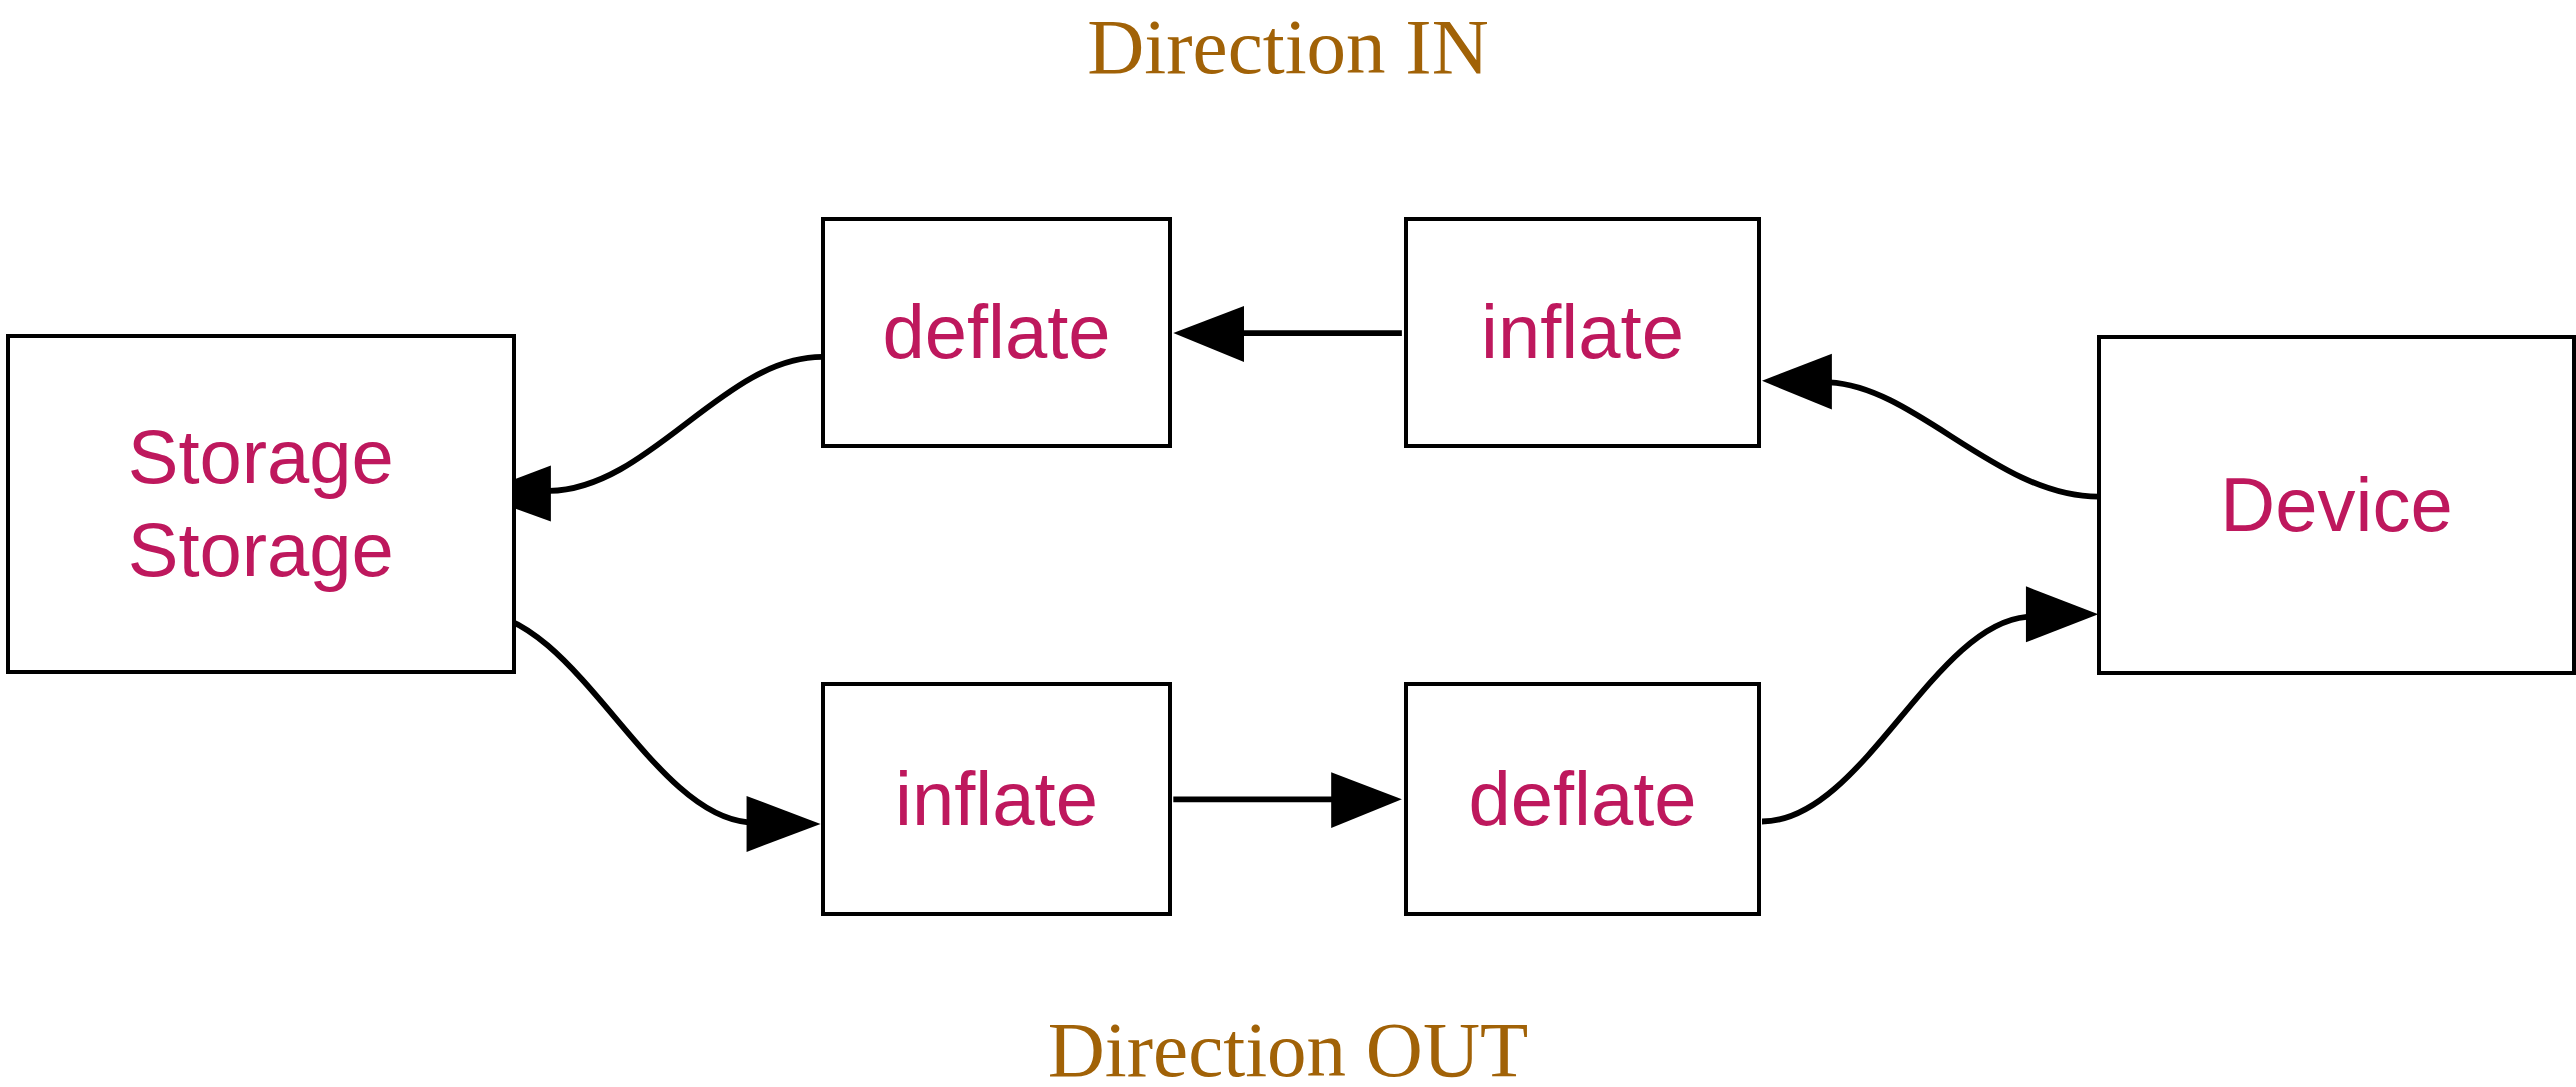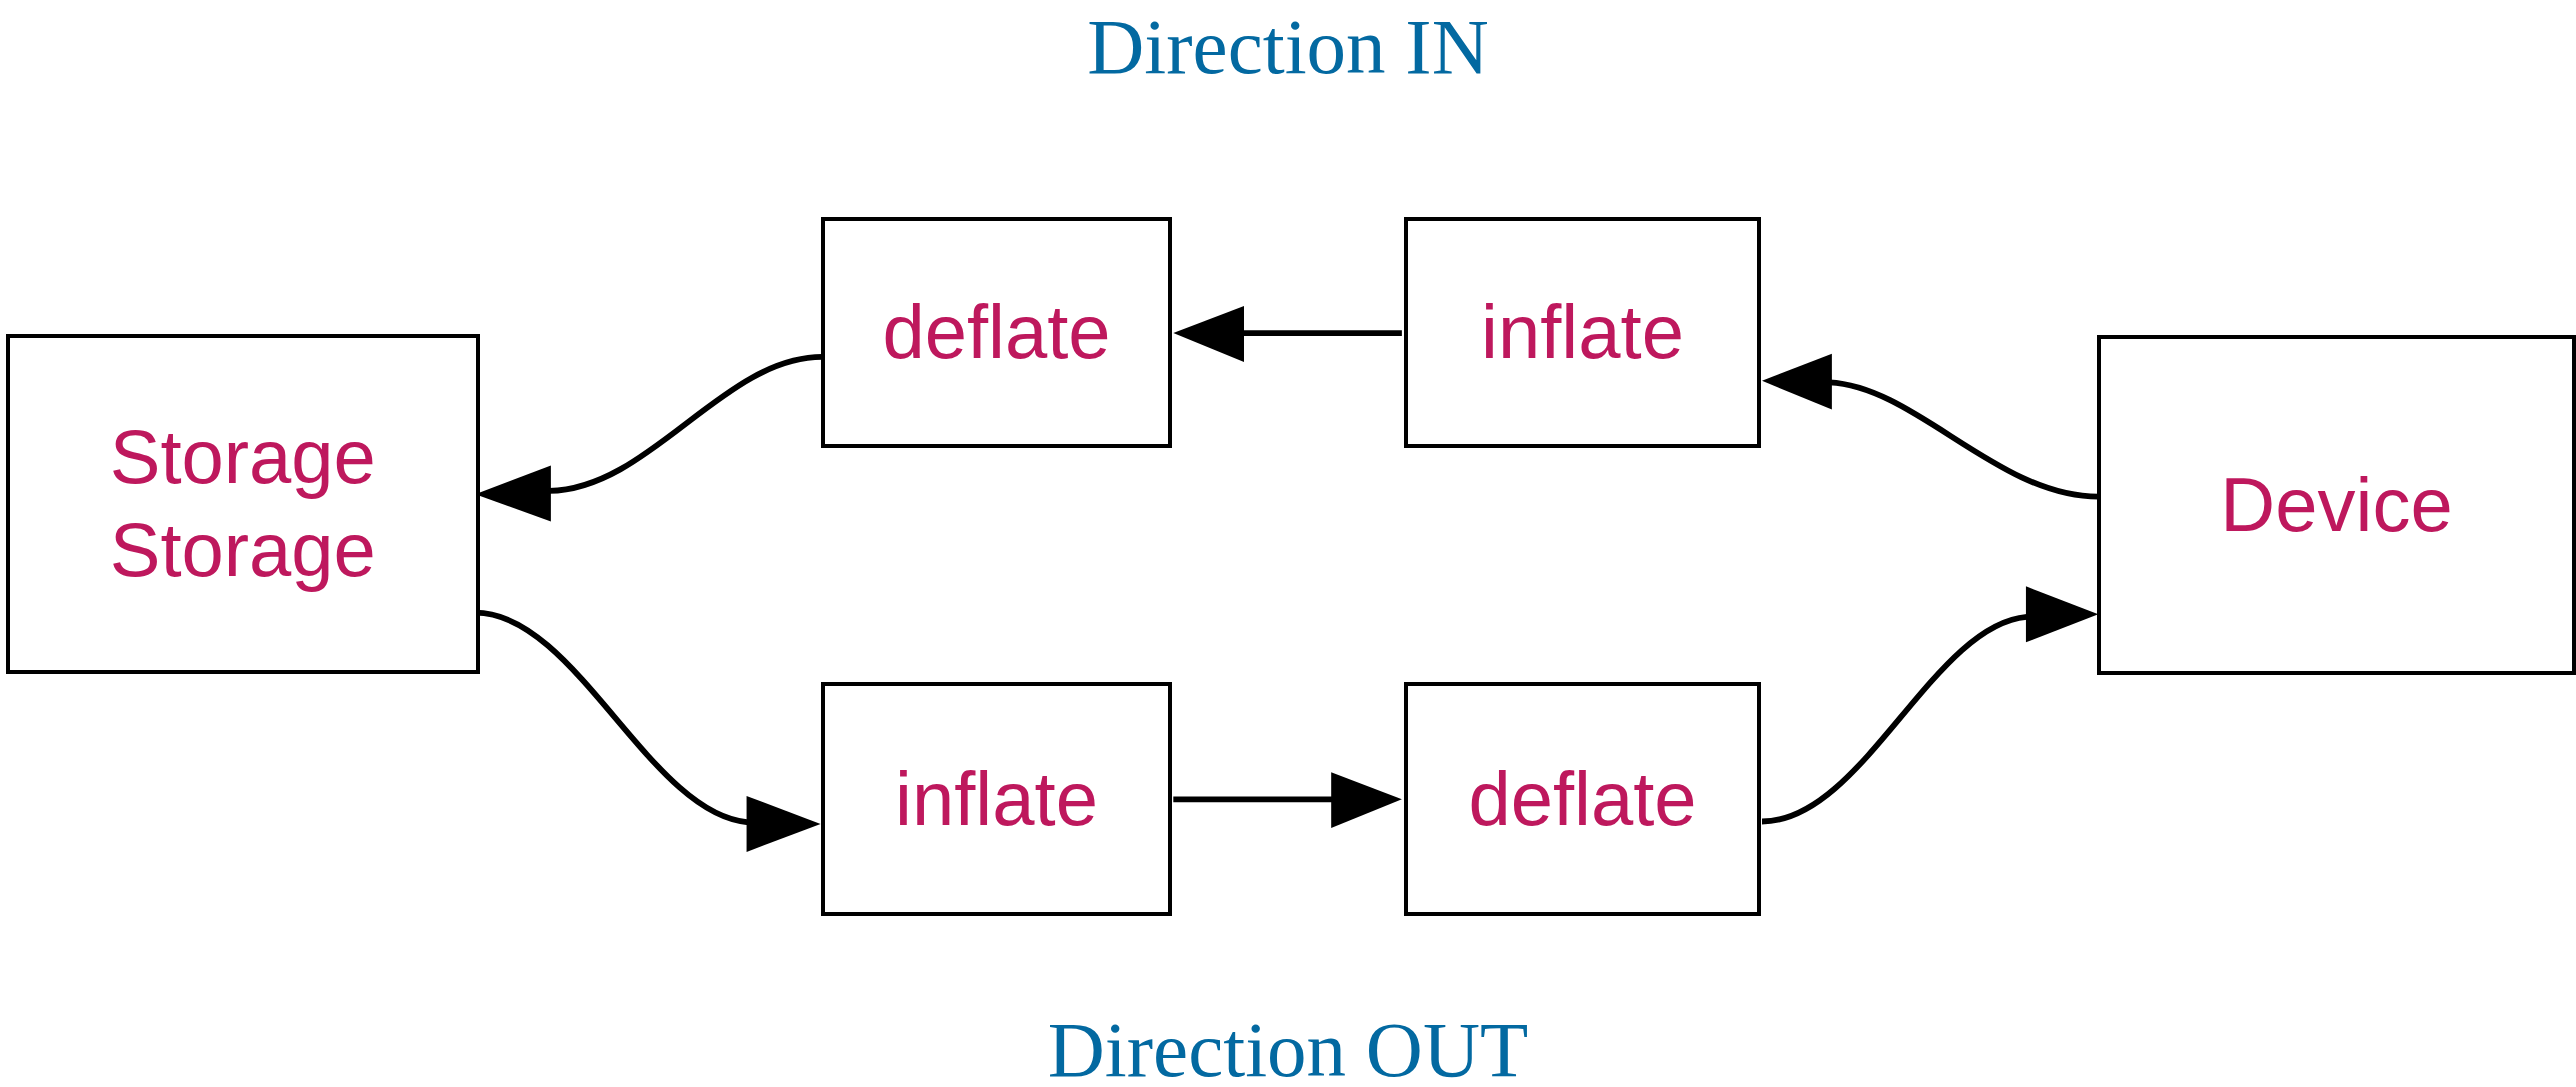--- a/index.html
+++ b/index.html
@@ -17,21 +17,21 @@
     width: 2576px;
     height: 1088px;
     background: #ffffff;
     overflow: hidden;
   }
   
   .caption {
     position: absolute;
     font-size: 79px;
     line-height: 1;
-    color: #0369a1;
+    color: #a16207;
     white-space: nowrap;
     font-family: "Liberation Serif", "DejaVu Serif", serif;
   }
   #caption-in  { left: 0; top: 6.6px;  width: 2576px; text-align: center; }
   #caption-out { left: 0; top: 1010px; width: 2576px; text-align: center; }
 
   
   .node {
     position: absolute;
     box-sizing: border-box;
@@ -42,21 +42,21 @@
     align-items: center;
     justify-content: center;
     font-size: 76px;
     line-height: 1.22;
     color: #be185d;
     font-family: Liberation Sans, sans-serif;
     z-index: 3;
   }
   .node .line { display: block; white-space: nowrap; }
 
-  #node-storage-daemon { left: 5.8px;    top: 334px; width: 474px; height: 340px; }
+  #node-storage-daemon { left: 5.8px;    top: 334px; width: 510px; height: 340px; }
   #node-deflate-in     { left: 821px;  top: 217px; width: 351px; height: 231px; }
   #node-inflate-in     { left: 1404px; top: 217px; width: 357px; height: 231px; }
   #node-device         { left: 2097px; top: 335px; width: 479px; height: 340px; }
   #node-inflate-out    { left: 821px;  top: 682px; width: 351px; height: 234px; }
   #node-deflate-out    { left: 1404px; top: 682px; width: 357px; height: 234px; }
 
   
   #edges {
     position: absolute;
     left: 0; top: 0;

